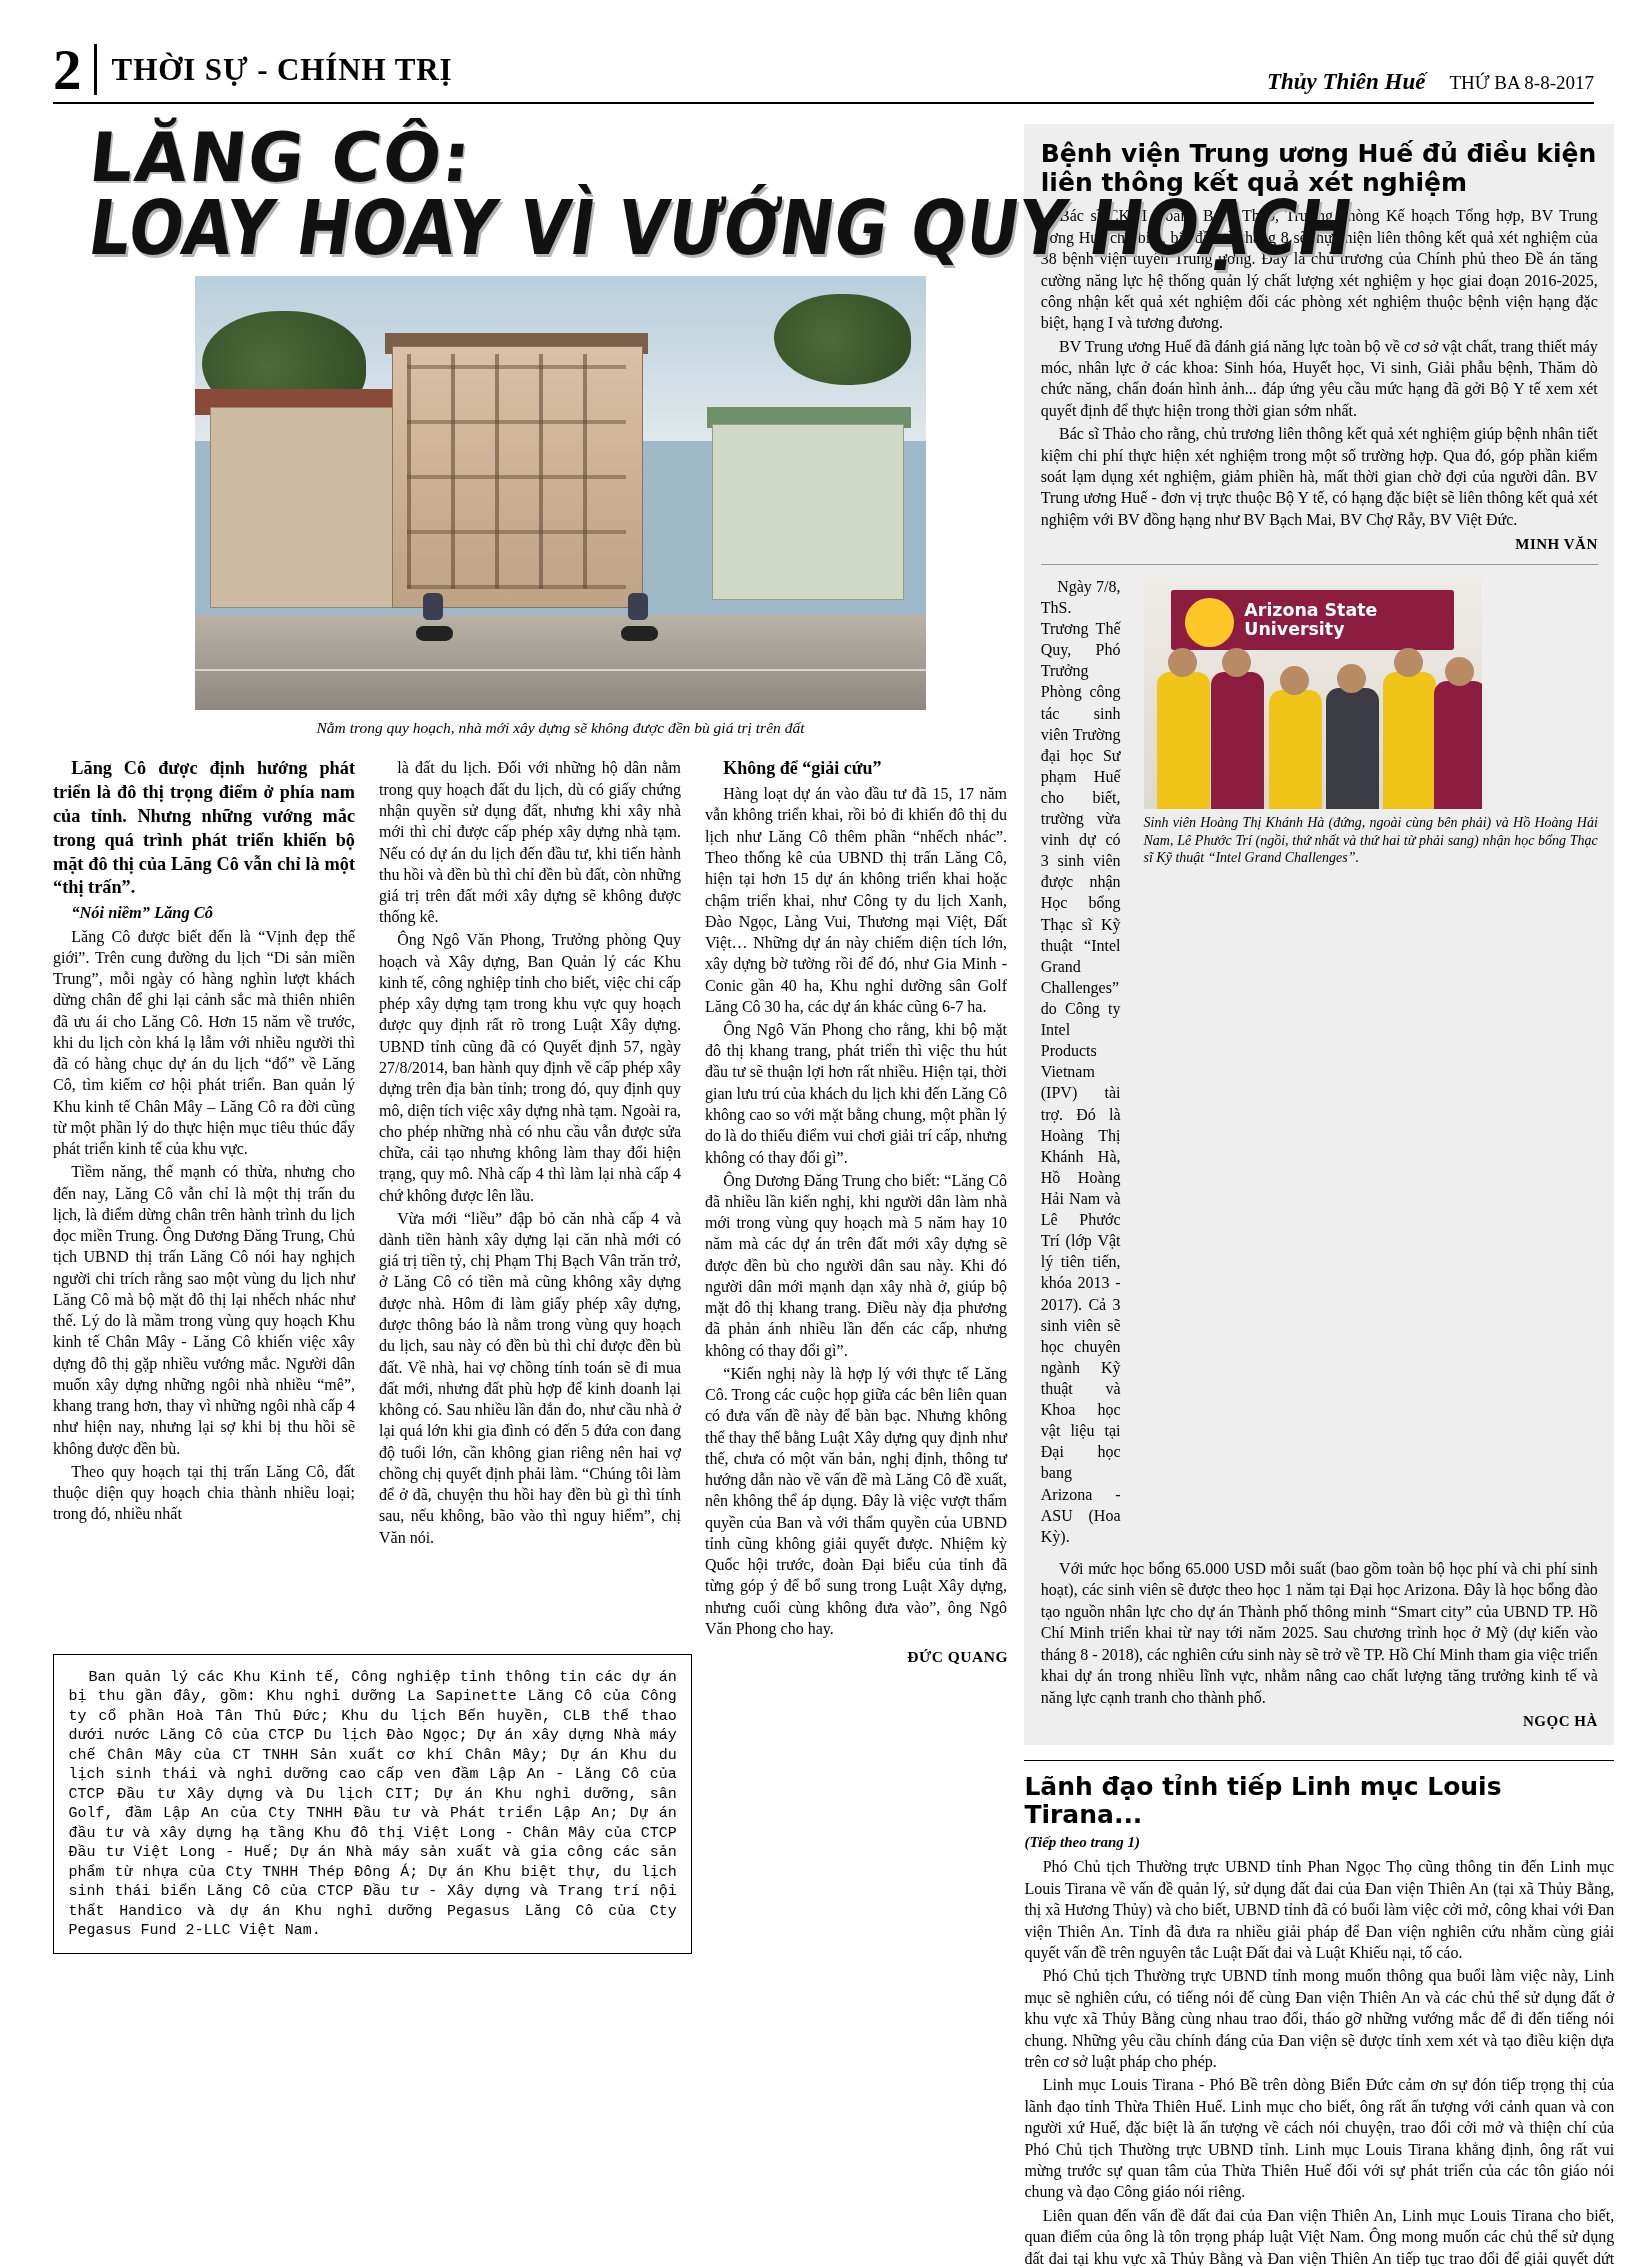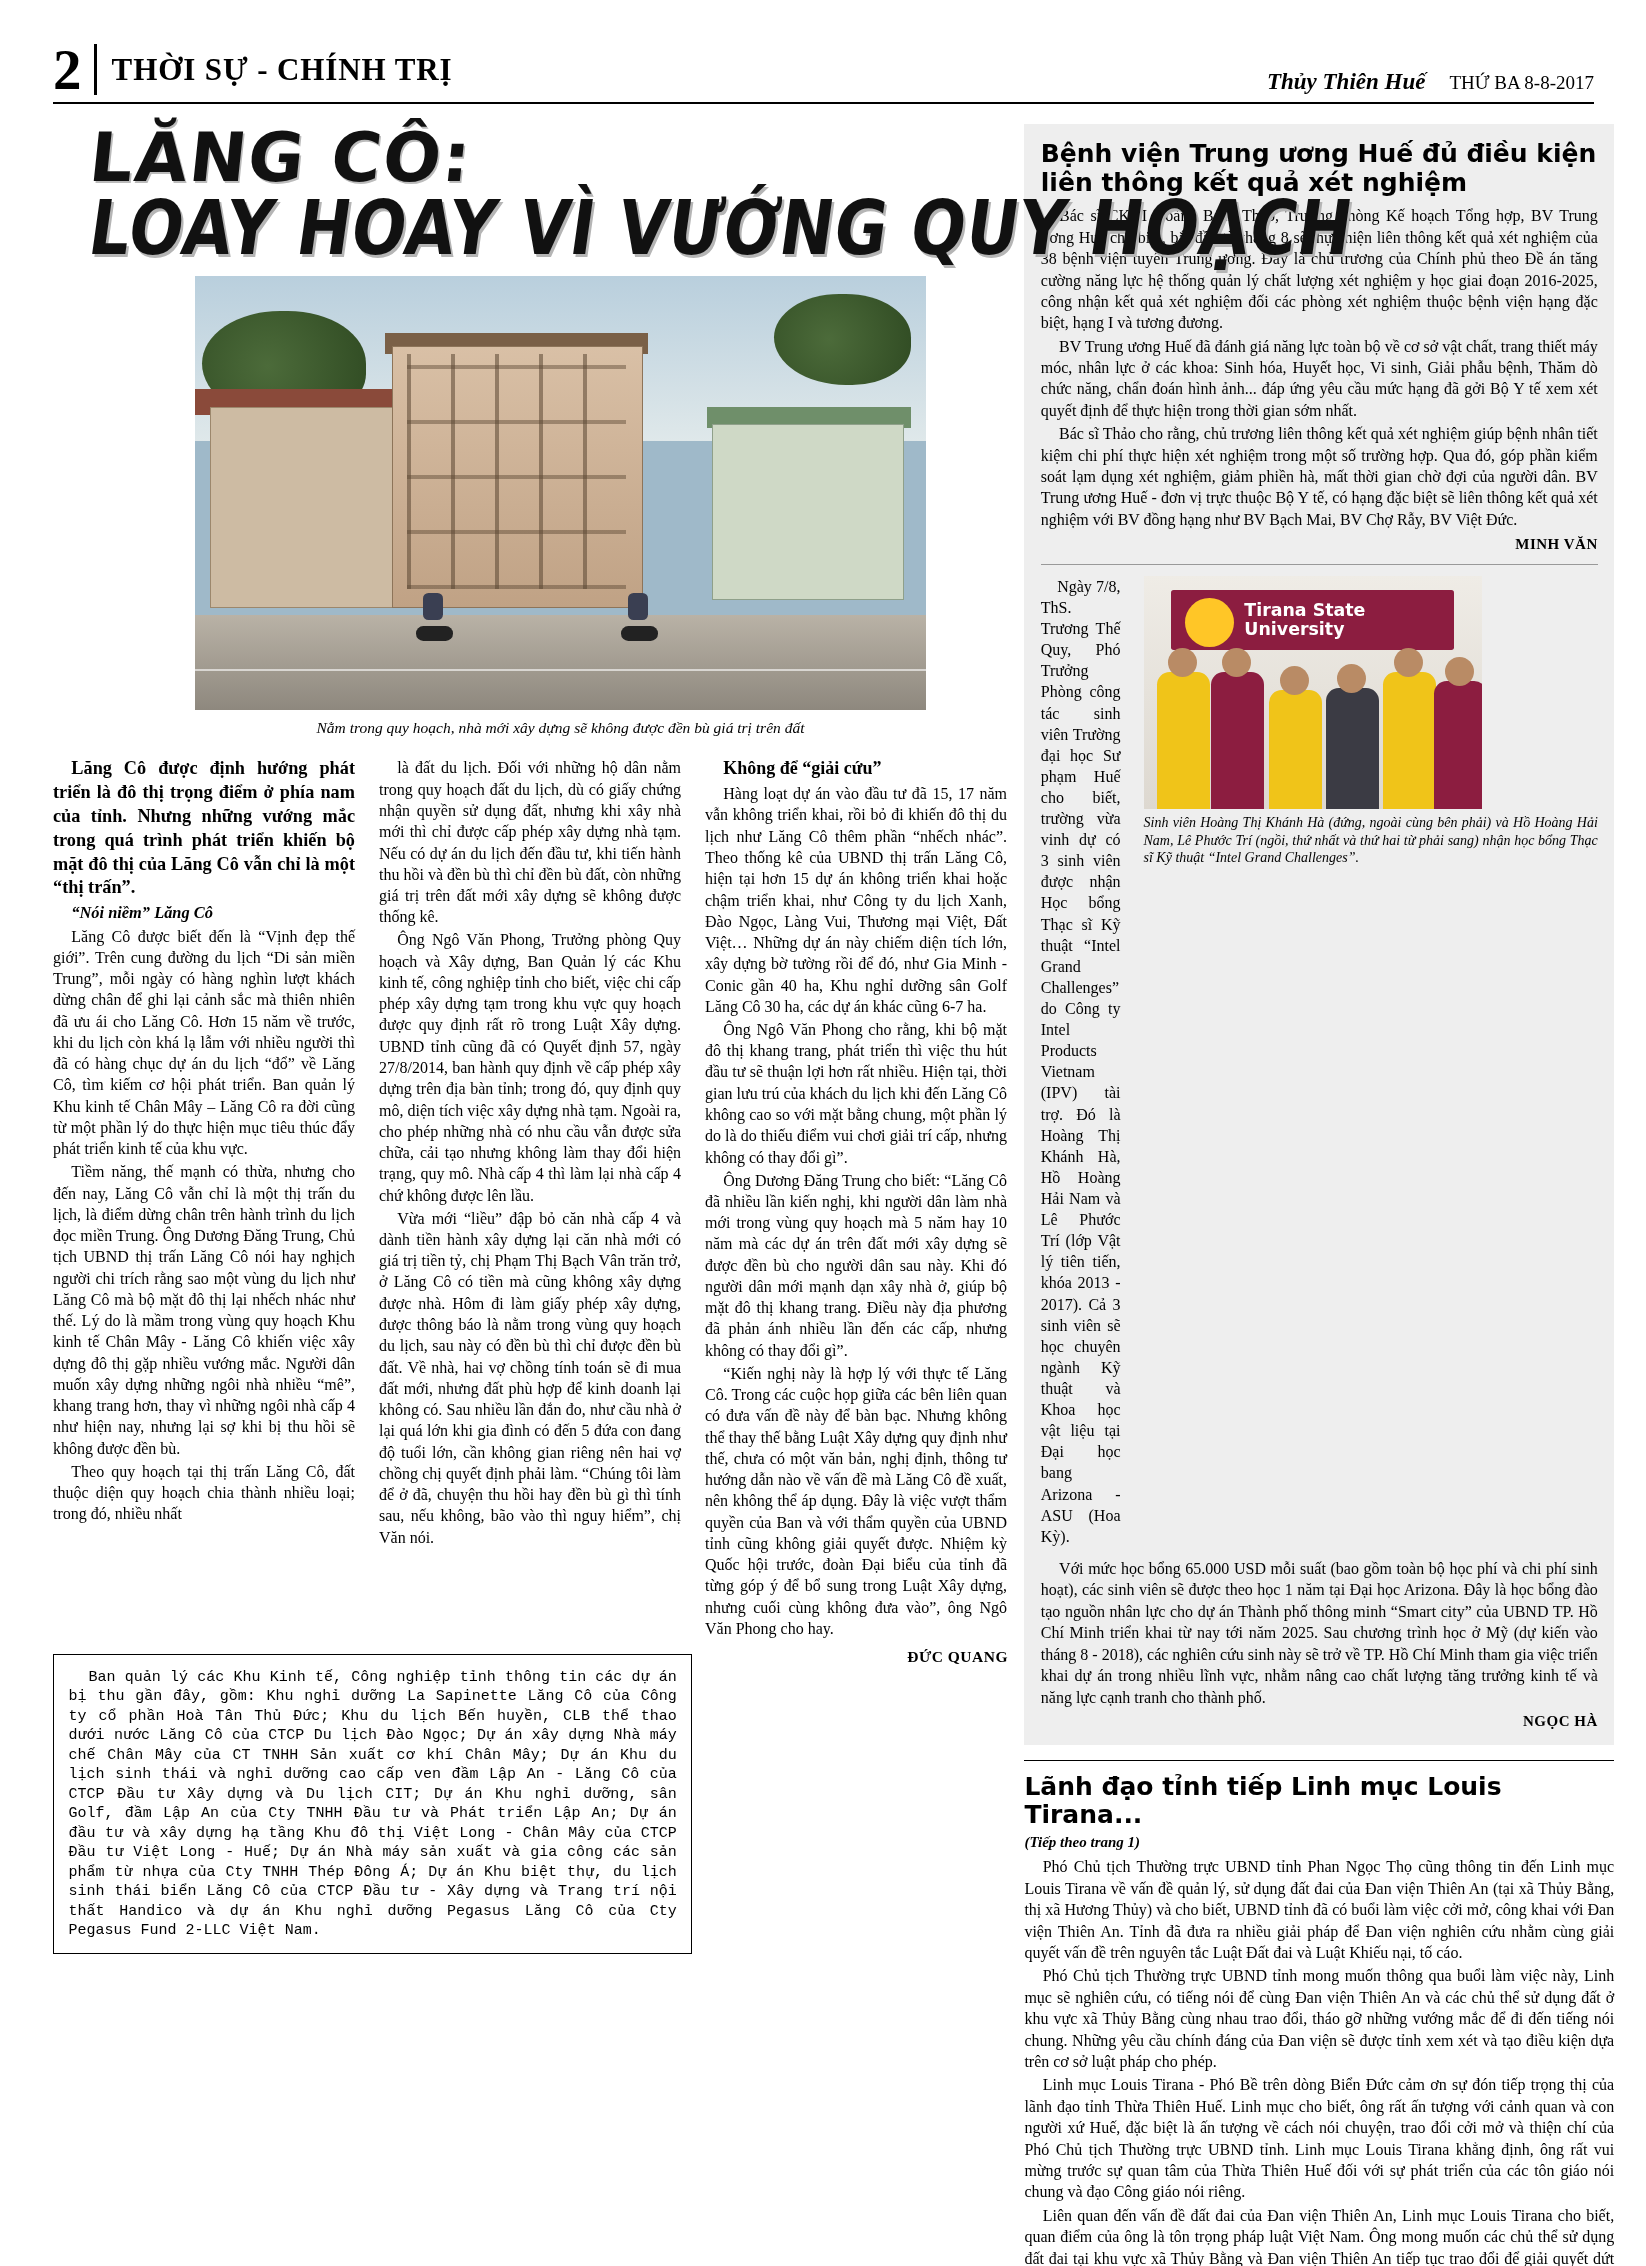--- a/index.html
+++ b/index.html
@@ -187,21 +187,21 @@
 
         <div class="asu-wrap">
           <div class="asu-text">
             <p>Ngày 7/8, ThS. Trương Thế Quy, Phó Trưởng Phòng công tác sinh viên Trường đại học Sư phạm Huế cho biết, trường vừa vinh dự có 3 sinh viên được nhận Học bổng Thạc sĩ Kỹ thuật “Intel Grand Challenges” do Công ty Intel Products Vietnam (IPV) tài trợ. Đó là Hoàng Thị Khánh Hà, Hồ Hoàng Hải Nam và Lê Phước Trí (lớp Vật lý tiên tiến, khóa 2013 - 2017). Cả 3 sinh viên sẽ học chuyên ngành Kỹ thuật và Khoa học vật liệu tại Đại học bang Arizona - ASU (Hoa Kỳ).</p>
           </div>
           <div>
             <div class="asu-photo">
               <div class="asu-wall"></div>
               <div class="asu-banner">
                 <div class="asu-sun"></div>
-                <div class="t">Tirana State University</div>
+                <div class="t">Arizona State University</div>
               </div>
               <div class="person" style="left:4%;background:#f0c419;">
                   <div class="head"></div>
                 </div>
               <div class="person" style="left:20%;background:#8c1d40;">
                   <div class="head"></div>
                 </div>
               <div class="person" style="left:37%;background:#f0c419;height:119px;">
                   <div class="head"></div>
                 </div>

